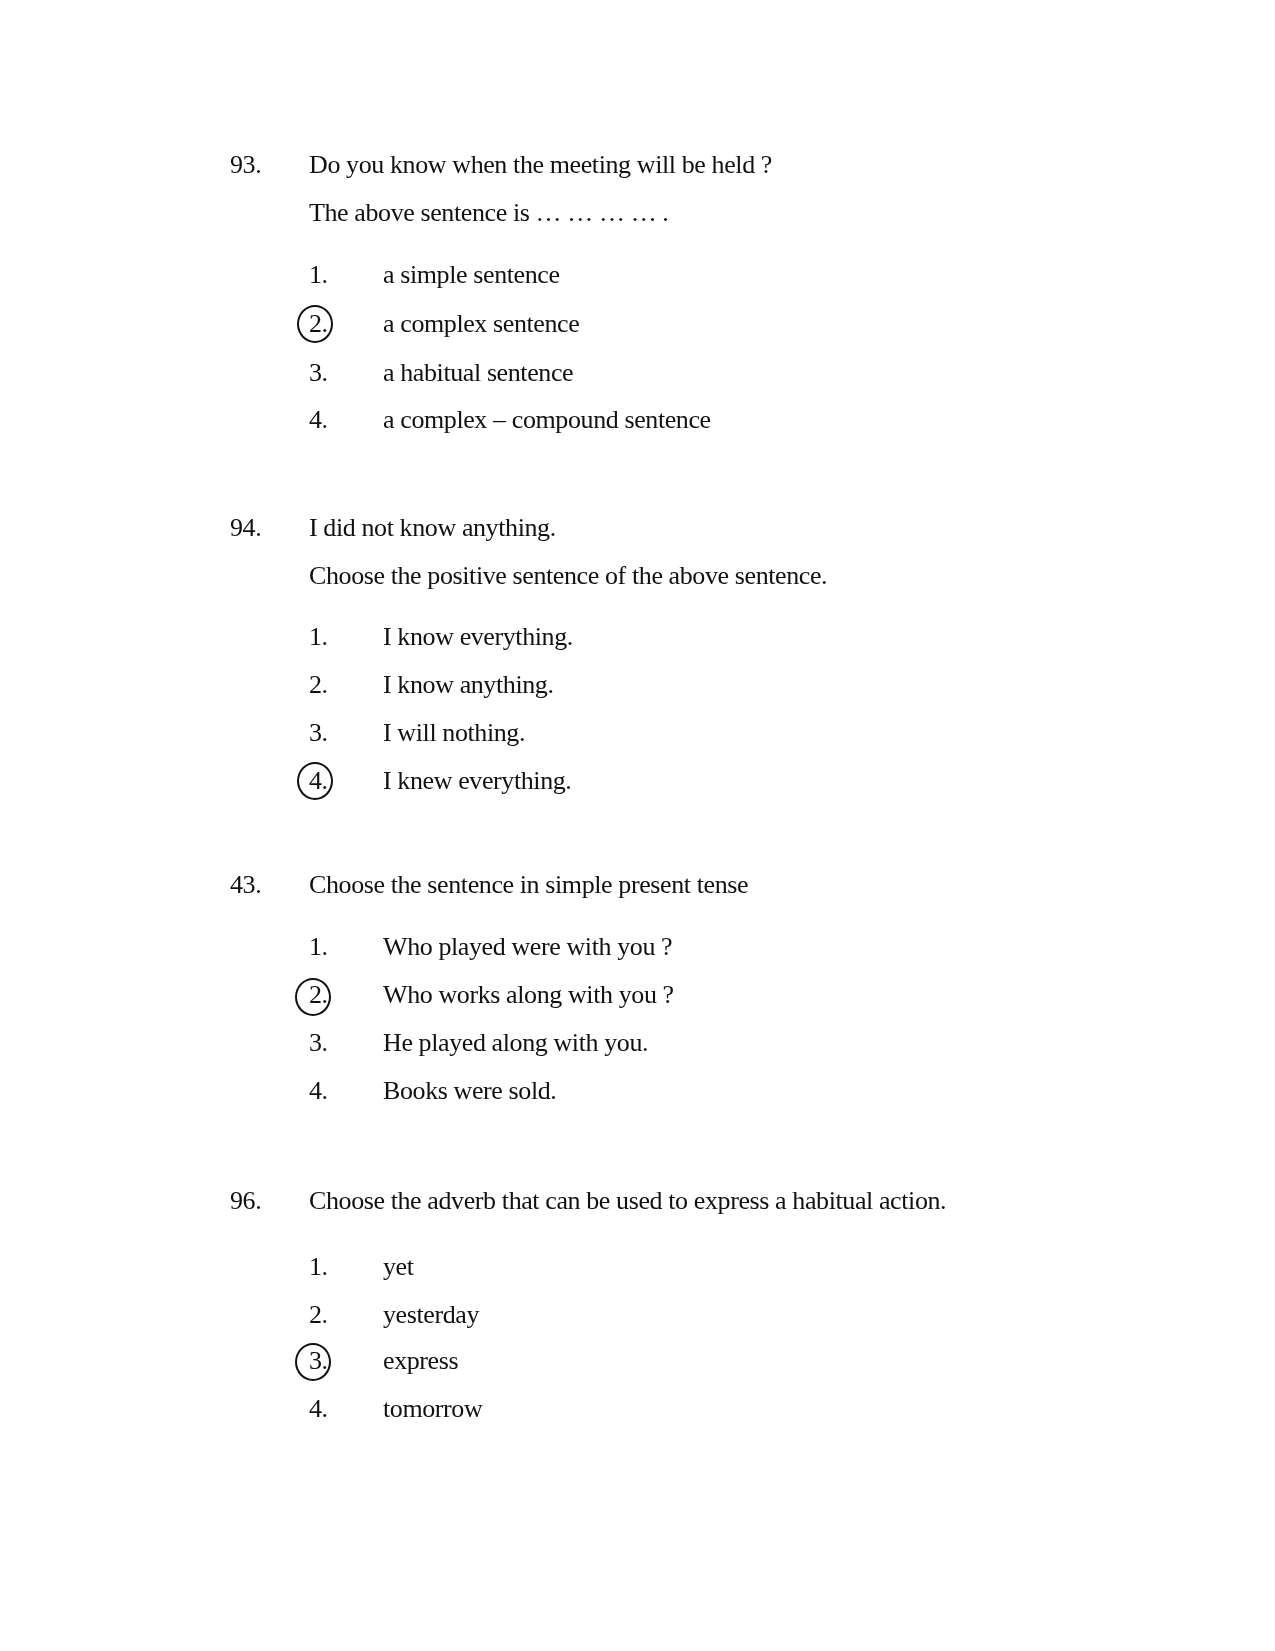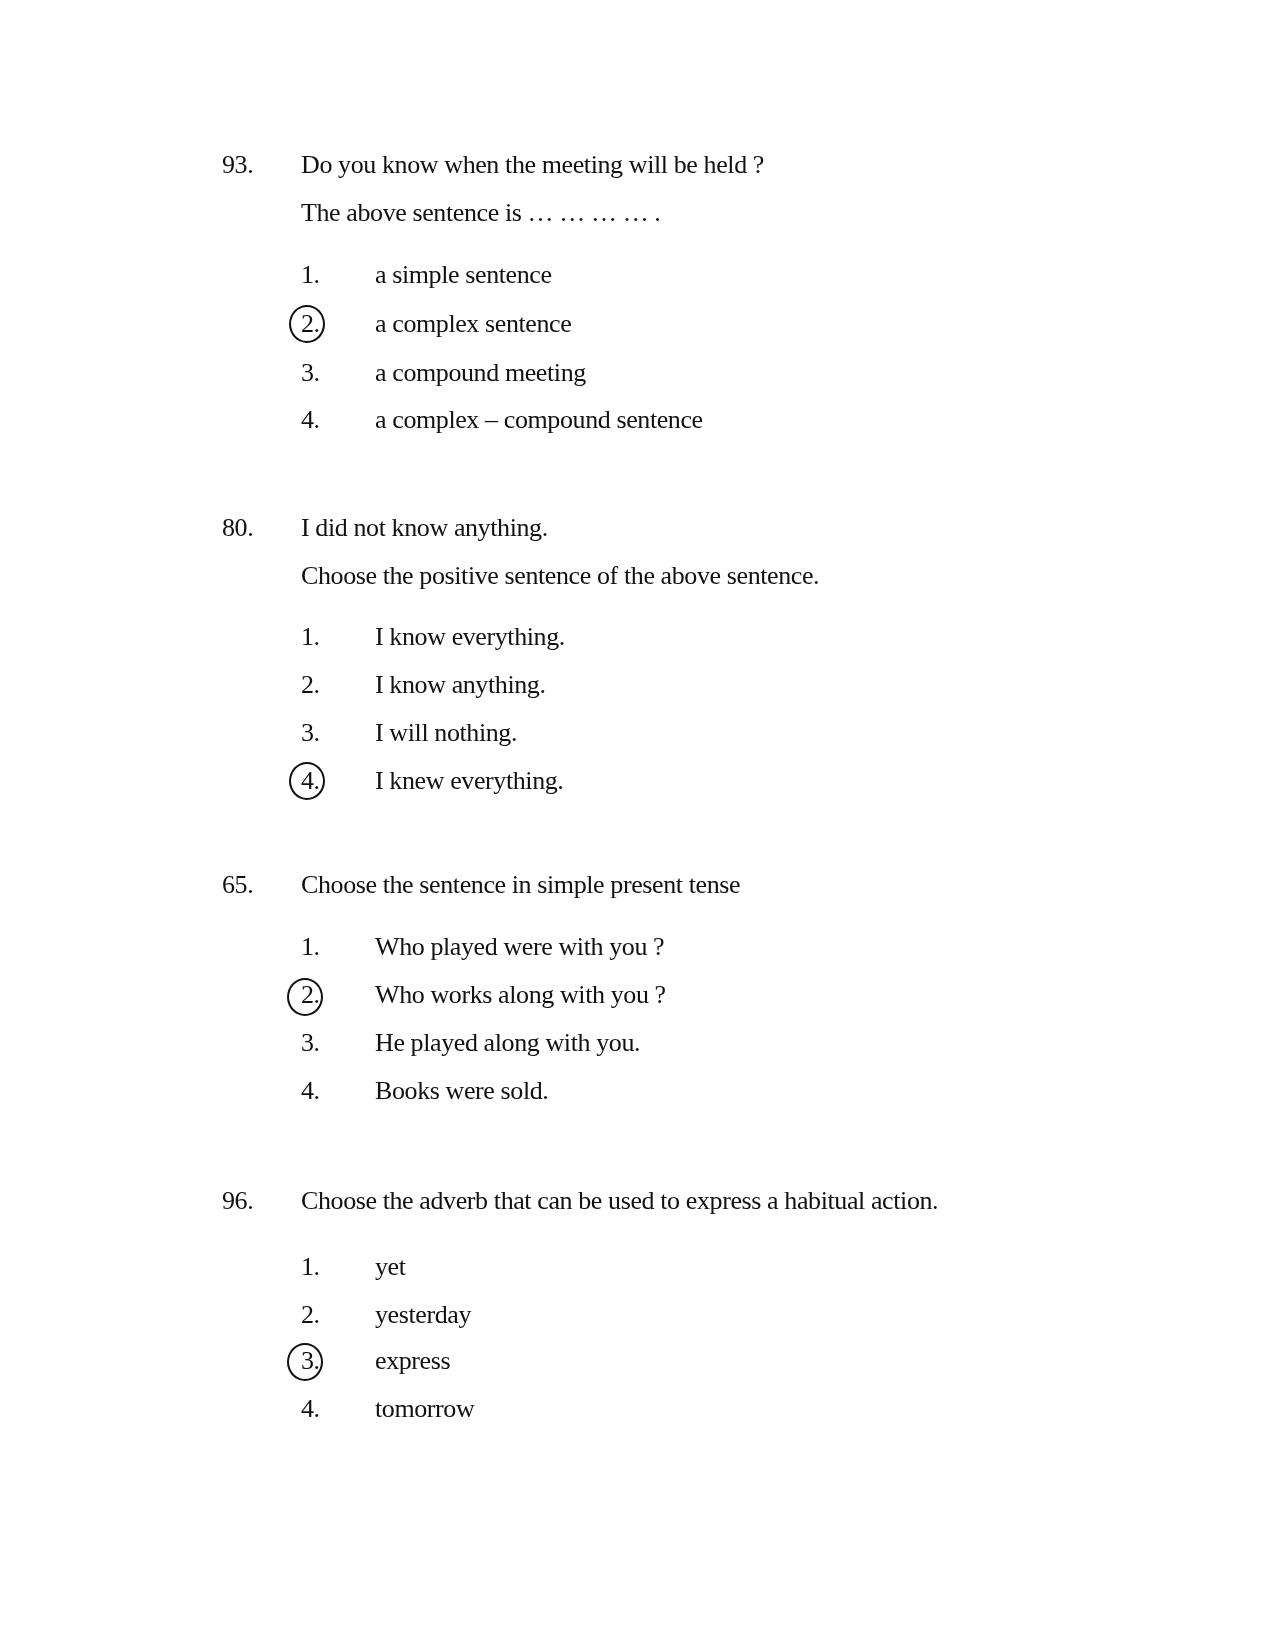--- a/index.html
+++ b/index.html
@@ -10,21 +10,21 @@
   body {
     width: 1275px;
     height: 1651px;
     position: relative;
     overflow: hidden;
     font-family: "Liberation Serif", "DejaVu Serif", serif;
     color: #111111;
   }
   .page {
     position: absolute;
-    left: 0;
+    left: 8px;
     top: 0;
     width: 1047px;
     height: 1651px;
     background: #ffffff;
   }
   .line {
     position: absolute;
     font-size: 26px;
     line-height: 30px;
     white-space: nowrap;
@@ -65,50 +65,50 @@
 
     <div>
       <div class="line optnum" style="top:260px">1.</div>
       <div class="line opttext" style="top:260px">a simple sentence</div>
 
       <div class="circle" style="left:289px; top:305px"></div>
       <div class="line optnum" style="top:309px">2.</div>
       <div class="line opttext" style="top:309px">a complex sentence</div>
 
       <div class="line optnum" style="top:358px">3.</div>
-      <div class="line opttext" style="top:358px">a compound meeting</div>
+      <div class="line opttext" style="top:358px">a habitual sentence</div>
 
       <div class="line optnum" style="top:405px">4.</div>
       <div class="line opttext" style="top:405px">a complex – compound sentence</div>
     </div>
   </section>
 
   <section>
-    <div class="line qnum" style="top:513px">80.</div>
+    <div class="line qnum" style="top:513px">94.</div>
     <div class="line qtext" style="top:513px">I did not know anything.</div>
     <div class="line qtext" style="top:561px">Choose the positive sentence of the above sentence.</div>
 
     <div>
       <div class="line optnum" style="top:622px">1.</div>
       <div class="line opttext" style="top:622px">I know everything.</div>
 
       <div class="line optnum" style="top:670px">2.</div>
       <div class="line opttext" style="top:670px">I know anything.</div>
 
       <div class="line optnum" style="top:718px">3.</div>
       <div class="line opttext" style="top:718px">I will nothing.</div>
 
       <div class="circle" style="left:289px; top:762px"></div>
       <div class="line optnum" style="top:766px">4.</div>
       <div class="line opttext" style="top:766px">I knew everything.</div>
     </div>
   </section>
 
   <section>
-    <div class="line qnum" style="top:870px">65.</div>
+    <div class="line qnum" style="top:870px">43.</div>
     <div class="line qtext" style="top:870px">Choose the sentence in simple present tense</div>
 
     <div>
       <div class="line optnum" style="top:932px">1.</div>
       <div class="line opttext" style="top:932px">Who played were with you ?</div>
 
       <div class="circle" style="left:287px; top:978px"></div>
       <div class="line optnum" style="top:980px">2.</div>
       <div class="line opttext" style="top:980px">Who works along with you ?</div>
 

